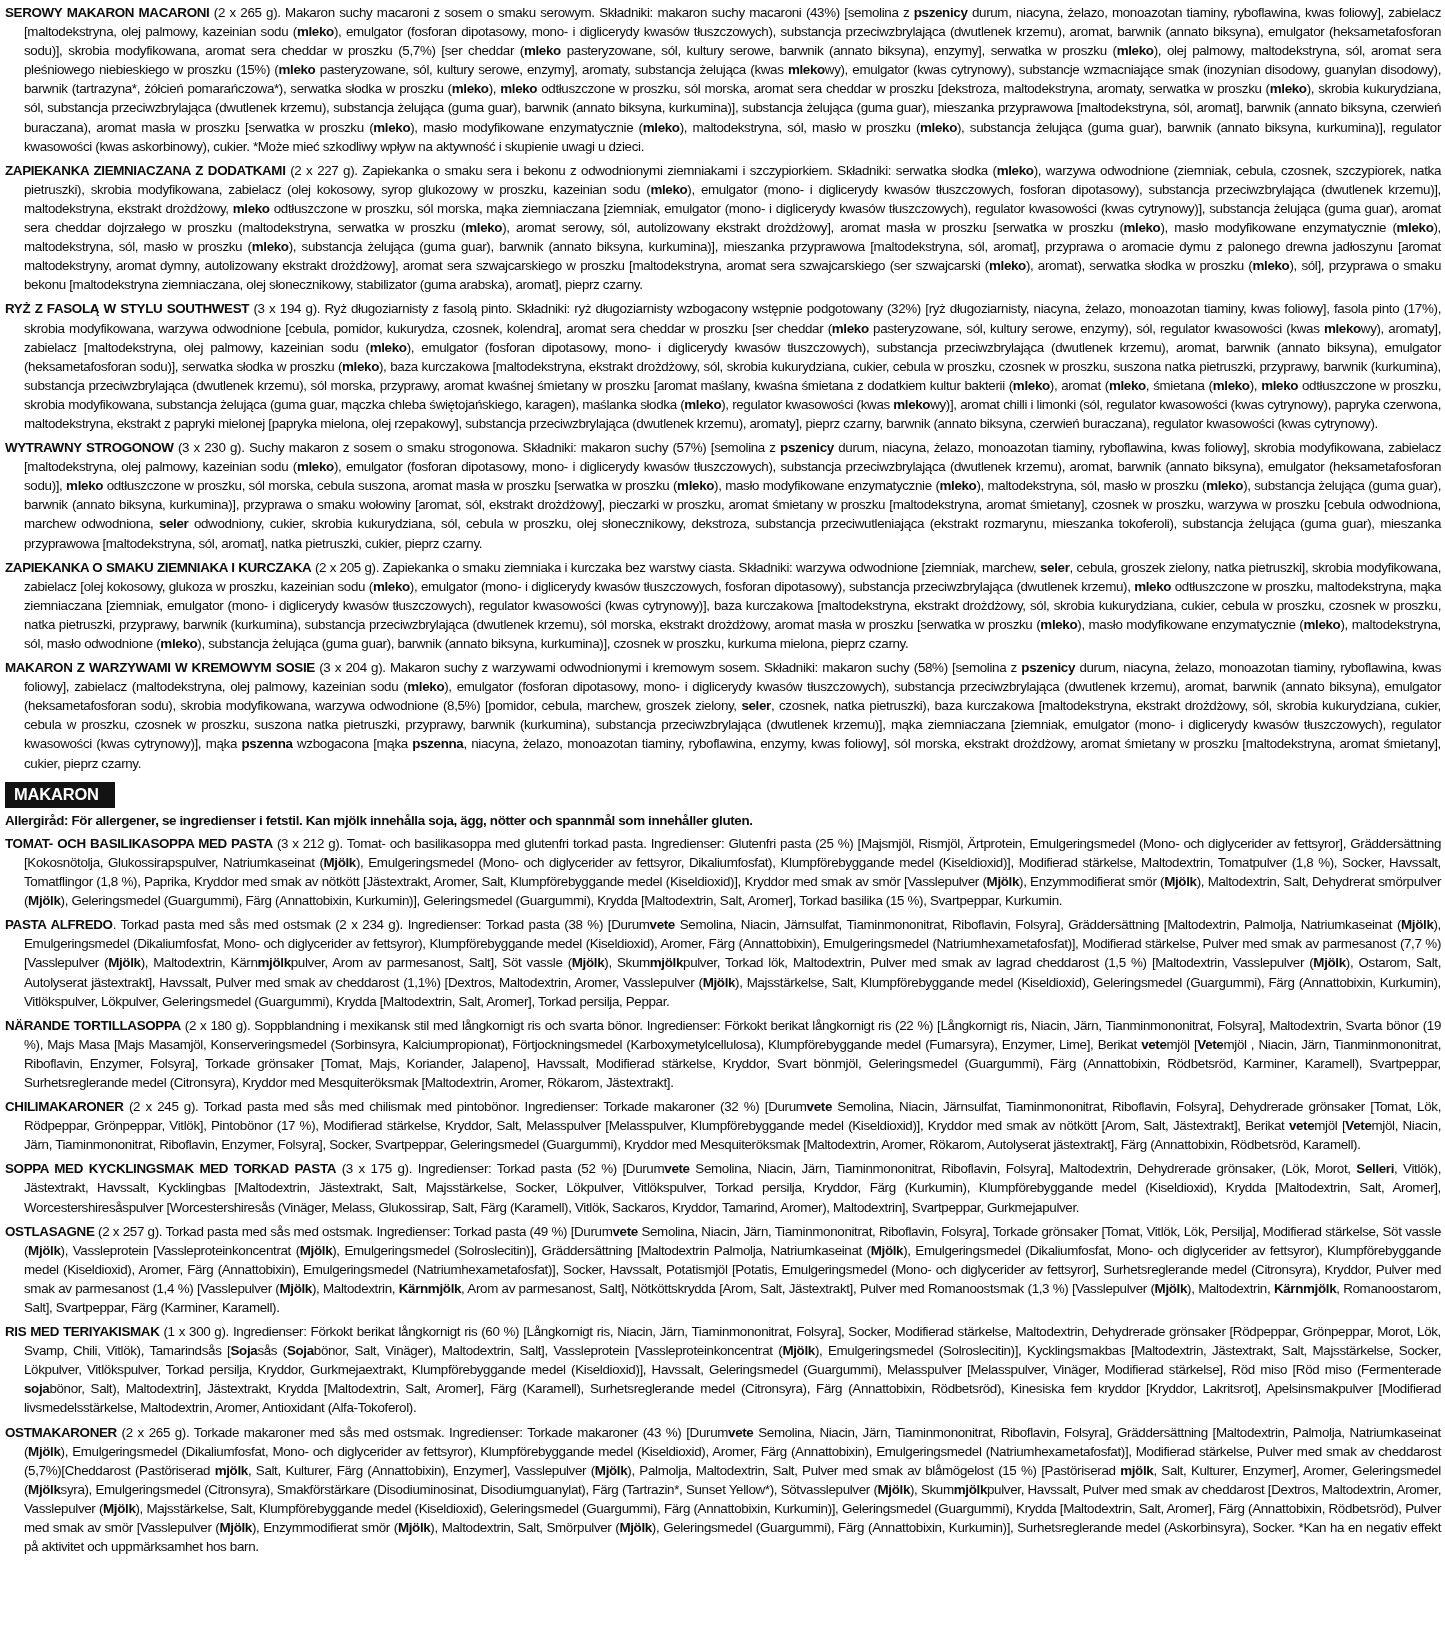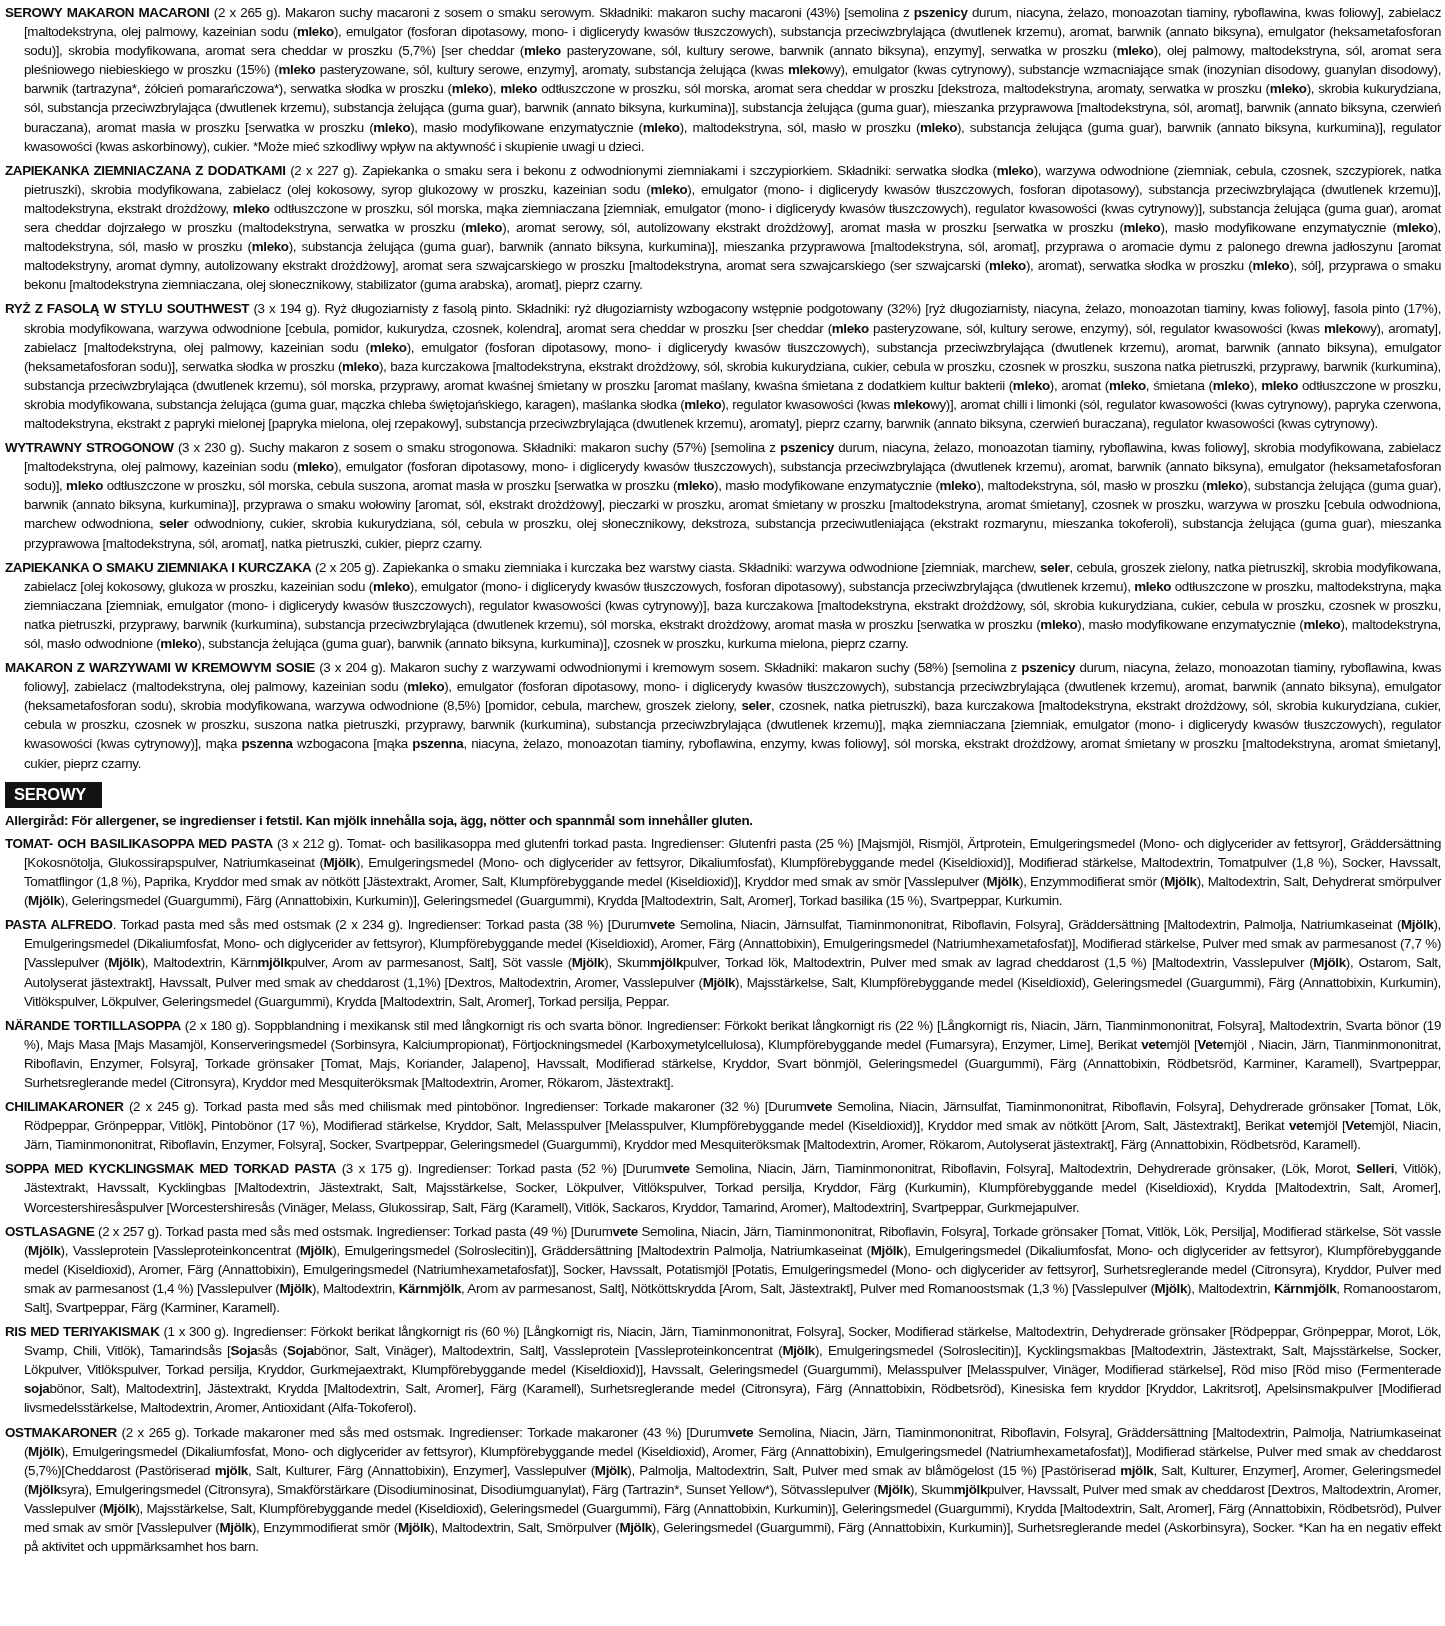--- a/index.html
+++ b/index.html
@@ -45,21 +45,21 @@
 <div class="label">
   <div id="pl-sections">
       <p class="section"><span class="title">SEROWY MAKARON MACARONI</span> (2 x 265 g). Makaron suchy macaroni z sosem o smaku serowym. Składniki: makaron suchy macaroni (43%) [semolina z <b>pszenicy</b> durum, niacyna, żelazo, monoazotan tiaminy, ryboflawina, kwas foliowy], zabielacz [maltodekstryna, olej palmowy, kazeinian sodu (<b>mleko</b>), emulgator (fosforan dipotasowy, mono- i diglicerydy kwasów tłuszczowych), substancja przeciwzbrylająca (dwutlenek krzemu), aromat, barwnik (annato biksyna), emulgator (heksametafosforan sodu)], skrobia modyfikowana, aromat sera cheddar w proszku (5,7%) [ser cheddar (<b>mleko</b> pasteryzowane, sól, kultury serowe, barwnik (annato biksyna), enzymy], serwatka w proszku (<b>mleko</b>), olej palmowy, maltodekstryna, sól, aromat sera pleśniowego niebieskiego w proszku (15%) (<b>mleko</b> pasteryzowane, sól, kultury serowe, enzymy], aromaty, substancja żelująca (kwas <b>mleko</b>wy), emulgator (kwas cytrynowy), substancje wzmacniające smak (inozynian disodowy, guanylan disodowy), barwnik (tartrazyna*, żółcień pomarańczowa*), serwatka słodka w proszku (<b>mleko</b>), <b>mleko</b> odtłuszczone w proszku, sól morska, aromat sera cheddar w proszku [dekstroza, maltodekstryna, aromaty, serwatka w proszku (<b>mleko</b>), skrobia kukurydziana, sól, substancja przeciwzbrylająca (dwutlenek krzemu), substancja żelująca (guma guar), barwnik (annato biksyna, kurkumina)], substancja żelująca (guma guar), mieszanka przyprawowa [maltodekstryna, sól, aromat], barwnik (annato biksyna, czerwień buraczana), aromat masła w proszku [serwatka w proszku (<b>mleko</b>), masło modyfikowane enzymatycznie (<b>mleko</b>), maltodekstryna, sól, masło w proszku (<b>mleko</b>), substancja żelująca (guma guar), barwnik (annato biksyna, kurkumina)], regulator kwasowości (kwas askorbinowy), cukier. *Może mieć szkodliwy wpływ na aktywność i skupienie uwagi u dzieci.</p>
       <p class="section"><span class="title">ZAPIEKANKA ZIEMNIACZANA Z DODATKAMI</span> (2 x 227 g). Zapiekanka o smaku sera i bekonu z odwodnionymi ziemniakami i szczypiorkiem. Składniki: serwatka słodka (<b>mleko</b>), warzywa odwodnione (ziemniak, cebula, czosnek, szczypiorek, natka pietruszki), skrobia modyfikowana, zabielacz (olej kokosowy, syrop glukozowy w proszku, kazeinian sodu (<b>mleko</b>), emulgator (mono- i diglicerydy kwasów tłuszczowych, fosforan dipotasowy), substancja przeciwzbrylająca (dwutlenek krzemu)], maltodekstryna, ekstrakt drożdżowy, <b>mleko</b> odtłuszczone w proszku, sól morska, mąka ziemniaczana [ziemniak, emulgator (mono- i diglicerydy kwasów tłuszczowych), regulator kwasowości (kwas cytrynowy)], substancja żelująca (guma guar), aromat sera cheddar dojrzałego w proszku (maltodekstryna, serwatka w proszku (<b>mleko</b>), aromat serowy, sól, autolizowany ekstrakt drożdżowy], aromat masła w proszku [serwatka w proszku (<b>mleko</b>), masło modyfikowane enzymatycznie (<b>mleko</b>), maltodekstryna, sól, masło w proszku (<b>mleko</b>), substancja żelująca (guma guar), barwnik (annato biksyna, kurkumina)], mieszanka przyprawowa [maltodekstryna, sól, aromat], przyprawa o aromacie dymu z palonego drewna jadłoszynu [aromat maltodekstryny, aromat dymny, autolizowany ekstrakt drożdżowy], aromat sera szwajcarskiego w proszku [maltodekstryna, aromat sera szwajcarskiego (ser szwajcarski (<b>mleko</b>), aromat), serwatka słodka w proszku (<b>mleko</b>), sól], przyprawa o smaku bekonu [maltodekstryna ziemniaczana, olej słonecznikowy, stabilizator (guma arabska), aromat], pieprz czarny.</p>
       <p class="section"><span class="title">RYŻ Z FASOLĄ W STYLU SOUTHWEST</span> (3 x 194 g). Ryż długoziarnisty z fasolą pinto. Składniki: ryż długoziarnisty wzbogacony wstępnie podgotowany (32%) [ryż długoziarnisty, niacyna, żelazo, monoazotan tiaminy, kwas foliowy], fasola pinto (17%), skrobia modyfikowana, warzywa odwodnione [cebula, pomidor, kukurydza, czosnek, kolendra], aromat sera cheddar w proszku [ser cheddar (<b>mleko</b> pasteryzowane, sól, kultury serowe, enzymy), sól, regulator kwasowości (kwas <b>mleko</b>wy), aromaty], zabielacz [maltodekstryna, olej palmowy, kazeinian sodu (<b>mleko</b>), emulgator (fosforan dipotasowy, mono- i diglicerydy kwasów tłuszczowych), substancja przeciwzbrylająca (dwutlenek krzemu), aromat, barwnik (annato biksyna), emulgator (heksametafosforan sodu)], serwatka słodka w proszku (<b>mleko</b>), baza kurczakowa [maltodekstryna, ekstrakt drożdżowy, sól, skrobia kukurydziana, cukier, cebula w proszku, czosnek w proszku, suszona natka pietruszki, przyprawy, barwnik (kurkumina), substancja przeciwzbrylająca (dwutlenek krzemu), sól morska, przyprawy, aromat kwaśnej śmietany w proszku [aromat maślany, kwaśna śmietana z dodatkiem kultur bakterii (<b>mleko</b>), aromat (<b>mleko</b>, śmietana (<b>mleko</b>), <b>mleko</b> odtłuszczone w proszku, skrobia modyfikowana, substancja żelująca (guma guar, mączka chleba świętojańskiego, karagen), maślanka słodka (<b>mleko</b>), regulator kwasowości (kwas <b>mleko</b>wy)], aromat chilli i limonki (sól, regulator kwasowości (kwas cytrynowy), papryka czerwona, maltodekstryna, ekstrakt z papryki mielonej [papryka mielona, olej rzepakowy], substancja przeciwzbrylająca (dwutlenek krzemu), aromaty], pieprz czarny, barwnik (annato biksyna, czerwień buraczana), regulator kwasowości (kwas cytrynowy).</p>
       <p class="section"><span class="title">WYTRAWNY STROGONOW</span> (3 x 230 g). Suchy makaron z sosem o smaku strogonowa. Składniki: makaron suchy (57%) [semolina z <b>pszenicy</b> durum, niacyna, żelazo, monoazotan tiaminy, ryboflawina, kwas foliowy], skrobia modyfikowana, zabielacz [maltodekstryna, olej palmowy, kazeinian sodu (<b>mleko</b>), emulgator (fosforan dipotasowy, mono- i diglicerydy kwasów tłuszczowych), substancja przeciwzbrylająca (dwutlenek krzemu), aromat, barwnik (annato biksyna), emulgator (heksametafosforan sodu)], <b>mleko</b> odtłuszczone w proszku, sól morska, cebula suszona, aromat masła w proszku [serwatka w proszku (<b>mleko</b>), masło modyfikowane enzymatycznie (<b>mleko</b>), maltodekstryna, sól, masło w proszku (<b>mleko</b>), substancja żelująca (guma guar), barwnik (annato biksyna, kurkumina)], przyprawa o smaku wołowiny [aromat, sól, ekstrakt drożdżowy], pieczarki w proszku, aromat śmietany w proszku [maltodekstryna, aromat śmietany], czosnek w proszku, warzywa w proszku [cebula odwodniona, marchew odwodniona, <b>seler</b> odwodniony, cukier, skrobia kukurydziana, sól, cebula w proszku, olej słonecznikowy, dekstroza, substancja przeciwutleniająca (ekstrakt rozmarynu, mieszanka tokoferoli), substancja żelująca (guma guar), mieszanka przyprawowa [maltodekstryna, sól, aromat], natka pietruszki, cukier, pieprz czarny.</p>
       <p class="section"><span class="title">ZAPIEKANKA O SMAKU ZIEMNIAKA I KURCZAKA</span> (2 x 205 g). Zapiekanka o smaku ziemniaka i kurczaka bez warstwy ciasta. Składniki: warzywa odwodnione [ziemniak, marchew, <b>seler</b>, cebula, groszek zielony, natka pietruszki], skrobia modyfikowana, zabielacz [olej kokosowy, glukoza w proszku, kazeinian sodu (<b>mleko</b>), emulgator (mono- i diglicerydy kwasów tłuszczowych, fosforan dipotasowy), substancja przeciwzbrylająca (dwutlenek krzemu), <b>mleko</b> odtłuszczone w proszku, maltodekstryna, mąka ziemniaczana [ziemniak, emulgator (mono- i diglicerydy kwasów tłuszczowych), regulator kwasowości (kwas cytrynowy)], baza kurczakowa [maltodekstryna, ekstrakt drożdżowy, sól, skrobia kukurydziana, cukier, cebula w proszku, czosnek w proszku, natka pietruszki, przyprawy, barwnik (kurkumina), substancja przeciwzbrylająca (dwutlenek krzemu), sól morska, ekstrakt drożdżowy, aromat masła w proszku [serwatka w proszku (<b>mleko</b>), masło modyfikowane enzymatycznie (<b>mleko</b>), maltodekstryna, sól, masło odwodnione (<b>mleko</b>), substancja żelująca (guma guar), barwnik (annato biksyna, kurkumina)], czosnek w proszku, kurkuma mielona, pieprz czarny.</p>
       <p class="section"><span class="title">MAKARON Z WARZYWAMI W KREMOWYM SOSIE</span> (3 x 204 g). Makaron suchy z warzywami odwodnionymi i kremowym sosem. Składniki: makaron suchy (58%) [semolina z <b>pszenicy</b> durum, niacyna, żelazo, monoazotan tiaminy, ryboflawina, kwas foliowy], zabielacz (maltodekstryna, olej palmowy, kazeinian sodu (<b>mleko</b>), emulgator (fosforan dipotasowy, mono- i diglicerydy kwasów tłuszczowych), substancja przeciwzbrylająca (dwutlenek krzemu), aromat, barwnik (annato biksyna), emulgator (heksametafosforan sodu), skrobia modyfikowana, warzywa odwodnione (8,5%) [pomidor, cebula, marchew, groszek zielony, <b>seler</b>, czosnek, natka pietruszki), baza kurczakowa [maltodekstryna, ekstrakt drożdżowy, sól, skrobia kukurydziana, cukier, cebula w proszku, czosnek w proszku, suszona natka pietruszki, przyprawy, barwnik (kurkumina), substancja przeciwzbrylająca (dwutlenek krzemu)], mąka ziemniaczana [ziemniak, emulgator (mono- i diglicerydy kwasów tłuszczowych), regulator kwasowości (kwas cytrynowy)], mąka <b>pszenna</b> wzbogacona [mąka <b>pszenna</b>, niacyna, żelazo, monoazotan tiaminy, ryboflawina, enzymy, kwas foliowy], sól morska, ekstrakt drożdżowy, aromat śmietany w proszku [maltodekstryna, aromat śmietany], cukier, pieprz czarny.</p>
     </div>
   <div>
-    <span class="badge">SEROWY</span>
+    <span class="badge">MAKARON</span>
   </div>
   <div class="allergy">Allergiråd: För allergener, se ingredienser i fetstil. Kan mjölk innehålla soja, ägg, nötter och spannmål som innehåller gluten.</div>
   <div id="sv-sections">
       <p class="section"><span class="title">TOMAT- OCH BASILIKASOPPA MED PASTA</span> (3 x 212 g). Tomat- och basilikasoppa med glutenfri torkad pasta. Ingredienser: Glutenfri pasta (25 %) [Majsmjöl, Rismjöl, Ärtprotein, Emulgeringsmedel (Mono- och diglycerider av fettsyror], Gräddersättning [Kokosnötolja, Glukossirapspulver, Natriumkaseinat (<b>Mjölk</b>), Emulgeringsmedel (Mono- och diglycerider av fettsyror, Dikaliumfosfat), Klumpförebyggande medel (Kiseldioxid)], Modifierad stärkelse, Maltodextrin, Tomatpulver (1,8 %), Socker, Havssalt, Tomatflingor (1,8 %), Paprika, Kryddor med smak av nötkött [Jästextrakt, Aromer, Salt, Klumpförebyggande medel (Kiseldioxid)], Kryddor med smak av smör [Vasslepulver (<b>Mjölk</b>), Enzymmodifierat smör (<b>Mjölk</b>), Maltodextrin, Salt, Dehydrerat smörpulver (<b>Mjölk</b>), Geleringsmedel (Guargummi), Färg (Annattobixin, Kurkumin)], Geleringsmedel (Guargummi), Krydda [Maltodextrin, Salt, Aromer], Torkad basilika (15 %), Svartpeppar, Kurkumin.</p>
       <p class="section"><span class="title">PASTA ALFREDO</span>. Torkad pasta med sås med ostsmak (2 x 234 g). Ingredienser: Torkad pasta (38 %) [Durum<b>vete</b> Semolina, Niacin, Järnsulfat, Tiaminmononitrat, Riboflavin, Folsyra], Gräddersättning [Maltodextrin, Palmolja, Natriumkaseinat (<b>Mjölk</b>), Emulgeringsmedel (Dikaliumfosfat, Mono- och diglycerider av fettsyror), Klumpförebyggande medel (Kiseldioxid), Aromer, Färg (Annattobixin), Emulgeringsmedel (Natriumhexametafosfat)], Modifierad stärkelse, Pulver med smak av parmesanost (7,7 %) [Vasslepulver (<b>Mjölk</b>), Maltodextrin, Kärn<b>mjölk</b>pulver, Arom av parmesanost, Salt], Söt vassle (<b>Mjölk</b>), Skum<b>mjölk</b>pulver, Torkad lök, Maltodextrin, Pulver med smak av lagrad cheddarost (1,5 %) [Maltodextrin, Vasslepulver (<b>Mjölk</b>), Ostarom, Salt, Autolyserat jästextrakt], Havssalt, Pulver med smak av cheddarost (1,1%) [Dextros, Maltodextrin, Aromer, Vasslepulver (<b>Mjölk</b>), Majsstärkelse, Salt, Klumpförebyggande medel (Kiseldioxid), Geleringsmedel (Guargummi), Färg (Annattobixin, Kurkumin), Vitlökspulver, Lökpulver, Geleringsmedel (Guargummi), Krydda [Maltodextrin, Salt, Aromer], Torkad persilja, Peppar.</p>
       <p class="section"><span class="title">NÄRANDE TORTILLASOPPA</span> (2 x 180 g). Soppblandning i mexikansk stil med långkornigt ris och svarta bönor. Ingredienser: Förkokt berikat långkornigt ris (22 %) [Långkornigt ris, Niacin, Järn, Tianminmononitrat, Folsyra], Maltodextrin, Svarta bönor (19 %), Majs Masa [Majs Masamjöl, Konserveringsmedel (Sorbinsyra, Kalciumpropionat), Förtjockningsmedel (Karboxymetylcellulosa), Klumpförebyggande medel (Fumarsyra), Enzymer, Lime], Berikat <b>vete</b>mjöl [<b>Vete</b>mjöl , Niacin, Järn, Tianminmononitrat, Riboflavin, Enzymer, Folsyra], Torkade grönsaker [Tomat, Majs, Koriander, Jalapeno], Havssalt, Modifierad stärkelse, Kryddor, Svart bönmjöl, Geleringsmedel (Guargummi), Färg (Annattobixin, Rödbetsröd, Karminer, Karamell), Svartpeppar, Surhetsreglerande medel (Citronsyra), Kryddor med Mesquiteröksmak [Maltodextrin, Aromer, Rökarom, Jästextrakt].</p>
       <p class="section"><span class="title">CHILIMAKARONER</span> (2 x 245 g). Torkad pasta med sås med chilismak med pintobönor. Ingredienser: Torkade makaroner (32 %) [Durum<b>vete</b> Semolina, Niacin, Järnsulfat, Tiaminmononitrat, Riboflavin, Folsyra], Dehydrerade grönsaker [Tomat, Lök, Rödpeppar, Grönpeppar, Vitlök], Pintobönor (17 %), Modifierad stärkelse, Kryddor, Salt, Melasspulver [Melasspulver, Klumpförebyggande medel (Kiseldioxid)], Kryddor med smak av nötkött [Arom, Salt, Jästextrakt], Berikat <b>vete</b>mjöl [<b>Vete</b>mjöl, Niacin, Järn, Tiaminmononitrat, Riboflavin, Enzymer, Folsyra], Socker, Svartpeppar, Geleringsmedel (Guargummi), Kryddor med Mesquiteröksmak [Maltodextrin, Aromer, Rökarom, Autolyserat jästextrakt], Färg (Annattobixin, Rödbetsröd, Karamell).</p>
       <p class="section"><span class="title">SOPPA MED KYCKLINGSMAK MED TORKAD PASTA</span> (3 x 175 g). Ingredienser: Torkad pasta (52 %) [Durum<b>vete</b> Semolina, Niacin, Järn, Tiaminmononitrat, Riboflavin, Folsyra], Maltodextrin, Dehydrerade grönsaker, (Lök, Morot, <b>Selleri</b>, Vitlök), Jästextrakt, Havssalt, Kycklingbas [Maltodextrin, Jästextrakt, Salt, Majsstärkelse, Socker, Lökpulver, Vitlökspulver, Torkad persilja, Kryddor, Färg (Kurkumin), Klumpförebyggande medel (Kiseldioxid), Krydda [Maltodextrin, Salt, Aromer], Worcestershiresåspulver [Worcestershiresås (Vinäger, Melass, Glukossirap, Salt, Färg (Karamell), Vitlök, Sackaros, Kryddor, Tamarind, Aromer), Maltodextrin], Svartpeppar, Gurkmejapulver.</p>
       <p class="section"><span class="title">OSTLASAGNE</span> (2 x 257 g). Torkad pasta med sås med ostsmak. Ingredienser: Torkad pasta (49 %) [Durum<b>vete</b> Semolina, Niacin, Järn, Tiaminmononitrat, Riboflavin, Folsyra], Torkade grönsaker [Tomat, Vitlök, Lök, Persilja], Modifierad stärkelse, Söt vassle (<b>Mjölk</b>), Vassleprotein [Vassleproteinkoncentrat (<b>Mjölk</b>), Emulgeringsmedel (Solroslecitin)], Gräddersättning [Maltodextrin Palmolja, Natriumkaseinat (<b>Mjölk</b>), Emulgeringsmedel (Dikaliumfosfat, Mono- och diglycerider av fettsyror), Klumpförebyggande medel (Kiseldioxid), Aromer, Färg (Annattobixin), Emulgeringsmedel (Natriumhexametafosfat)], Socker, Havssalt, Potatismjöl [Potatis, Emulgeringsmedel (Mono- och diglycerider av fettsyror], Surhetsreglerande medel (Citronsyra), Kryddor, Pulver med smak av parmesanost (1,4 %) [Vasslepulver (<b>Mjölk</b>), Maltodextrin, <b>Kärnmjölk</b>, Arom av parmesanost, Salt], Nötköttskrydda [Arom, Salt, Jästextrakt], Pulver med Romanoostsmak (1,3 %) [Vasslepulver (<b>Mjölk</b>), Maltodextrin, <b>Kärnmjölk</b>, Romanoostarom, Salt], Svartpeppar, Färg (Karminer, Karamell).</p>
       <p class="section"><span class="title">RIS MED TERIYAKISMAK</span> (1 x 300 g). Ingredienser: Förkokt berikat långkornigt ris (60 %) [Långkornigt ris, Niacin, Järn, Tiaminmononitrat, Folsyra], Socker, Modifierad stärkelse, Maltodextrin, Dehydrerade grönsaker [Rödpeppar, Grönpeppar, Morot, Lök, Svamp, Chili, Vitlök), Tamarindsås [<b>Soja</b>sås (<b>Soja</b>bönor, Salt, Vinäger), Maltodextrin, Salt], Vassleprotein [Vassleproteinkoncentrat (<b>Mjölk</b>), Emulgeringsmedel (Solroslecitin)], Kycklingsmakbas [Maltodextrin, Jästextrakt, Salt, Majsstärkelse, Socker, Lökpulver, Vitlökspulver, Torkad persilja, Kryddor, Gurkmejaextrakt, Klumpförebyggande medel (Kiseldioxid)], Havssalt, Geleringsmedel (Guargummi), Melasspulver [Melasspulver, Vinäger, Modifierad stärkelse], Röd miso [Röd miso (Fermenterade <b>soja</b>bönor, Salt), Maltodextrin], Jästextrakt, Krydda [Maltodextrin, Salt, Aromer], Färg (Karamell), Surhetsreglerande medel (Citronsyra), Färg (Annattobixin, Rödbetsröd), Kinesiska fem kryddor [Kryddor, Lakritsrot], Apelsinsmakpulver [Modifierad livsmedelsstärkelse, Maltodextrin, Aromer, Antioxidant (Alfa-Tokoferol).</p>

